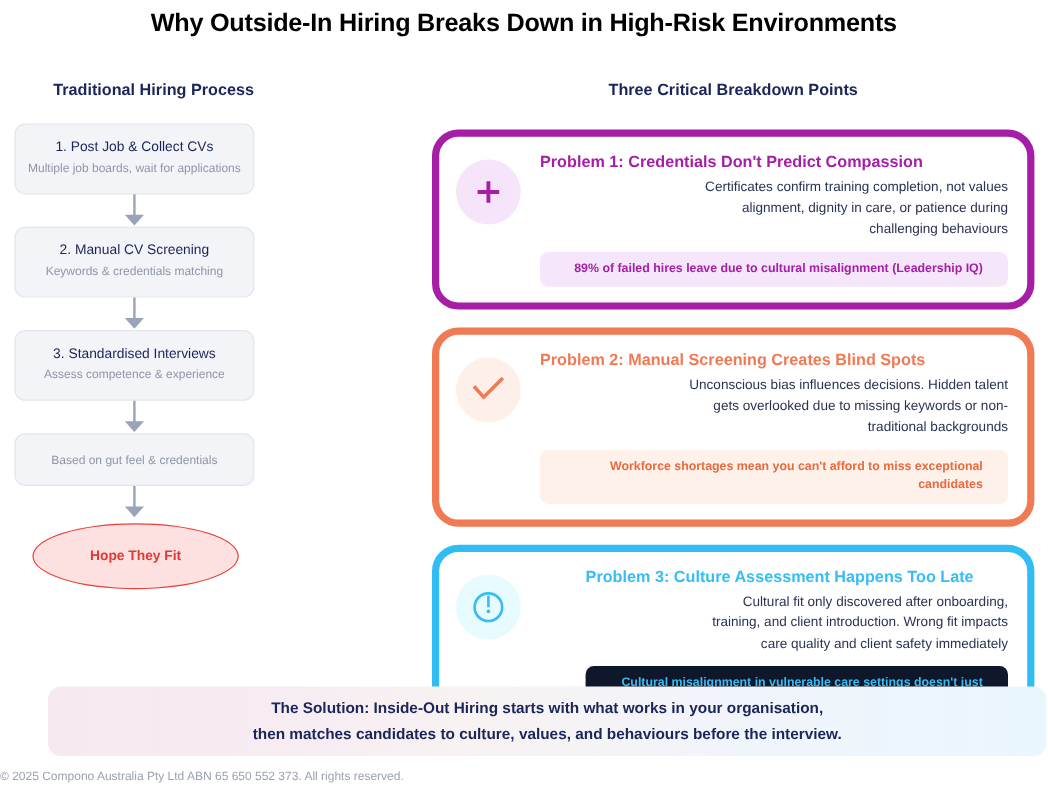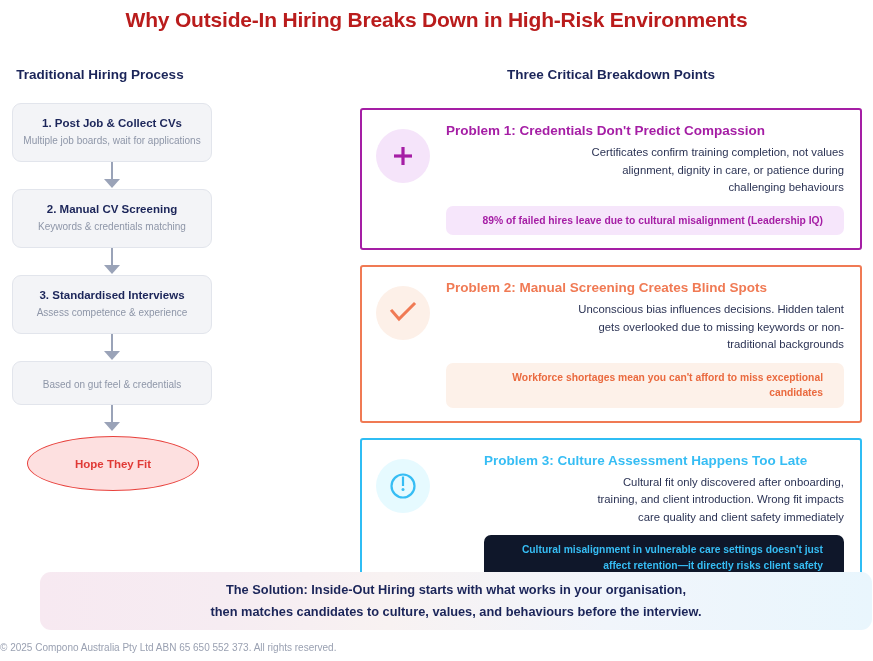--- a/index.html
+++ b/index.html
@@ -18,50 +18,50 @@
 
   
   .page-title {
     position: absolute;
     top: 8px;
     left: 0;
     width: 873px;
     text-align: center;
     font-size: 21px;
     font-weight: bold;
-    color: #b91c1c;
+    color: #000000;
     letter-spacing: -0.2px;
   }
 
   
   .col-heading {
     position: absolute;
     font-size: 13.5px;
     font-weight: bold;
     color: #1b2559;
     text-align: center;
   }
-  .col-heading.left  { top: 67px; left: 0;  width: 200px; }
+  .col-heading.left  { top: 67px; left: 28px;  width: 200px; }
   .col-heading.right { top: 67px; left: 360px; width: 502px; }
 
   
   .flow { position: absolute; left: 12px; top: 103px; width: 200px; }
 
   .flow-box {
     box-sizing: border-box;
     width: 200px;
     background: #f3f4f7;
     border: 1px solid #e2e5ec;
     border-radius: 9px;
     padding: 12px 8px 13px;
     text-align: center;
   }
   .flow-box .fb-title {
     font-size: 11.5px;
-    font-weight: bold;
+    font-weight: normal;
     color: #1b2559;
     line-height: 1.25;
   }
   .flow-box .fb-sub {
     margin-top: 5px;
     font-size: 10px;
     color: #8e96a8;
     line-height: 1.25;
   }
 
@@ -104,22 +104,22 @@
     color: #e03a36;
   }
 
   
   .cards { position: absolute; left: 360px; top: 108px; width: 502px; }
 
   .card {
     box-sizing: border-box;
     width: 502px;
     background: #ffffff;
-    border-radius: 3px;
-    border: 2px solid #d946ef;
+    border-radius: 22px;
+    border: 6px solid #d946ef;
     padding: 13px 16px 13px 14px;
     display: flex;
     align-items: flex-start;
     margin-bottom: 15px;
   }
   .card.purple { border-color: #a51ea5; }
   .card.orange { border-color: #f07a54; }
   .card.blue   { border-color: #2fbdf4; gap: 38px; }
 
   .card-icon {

